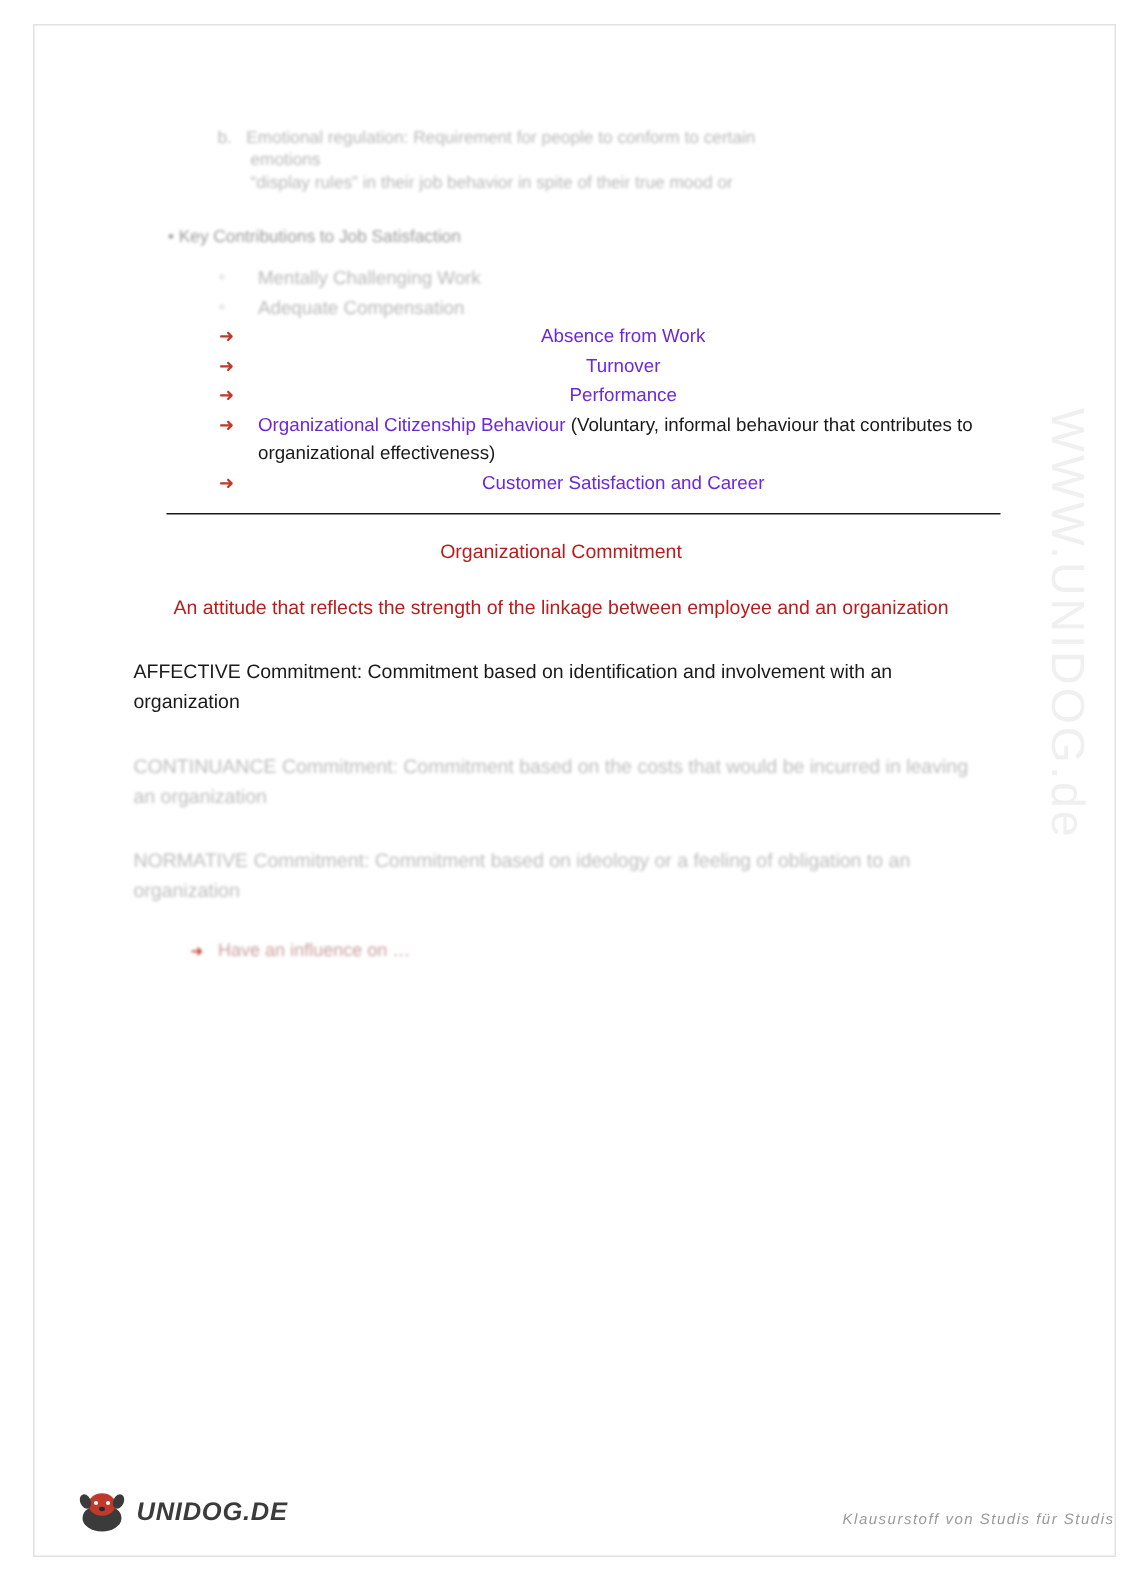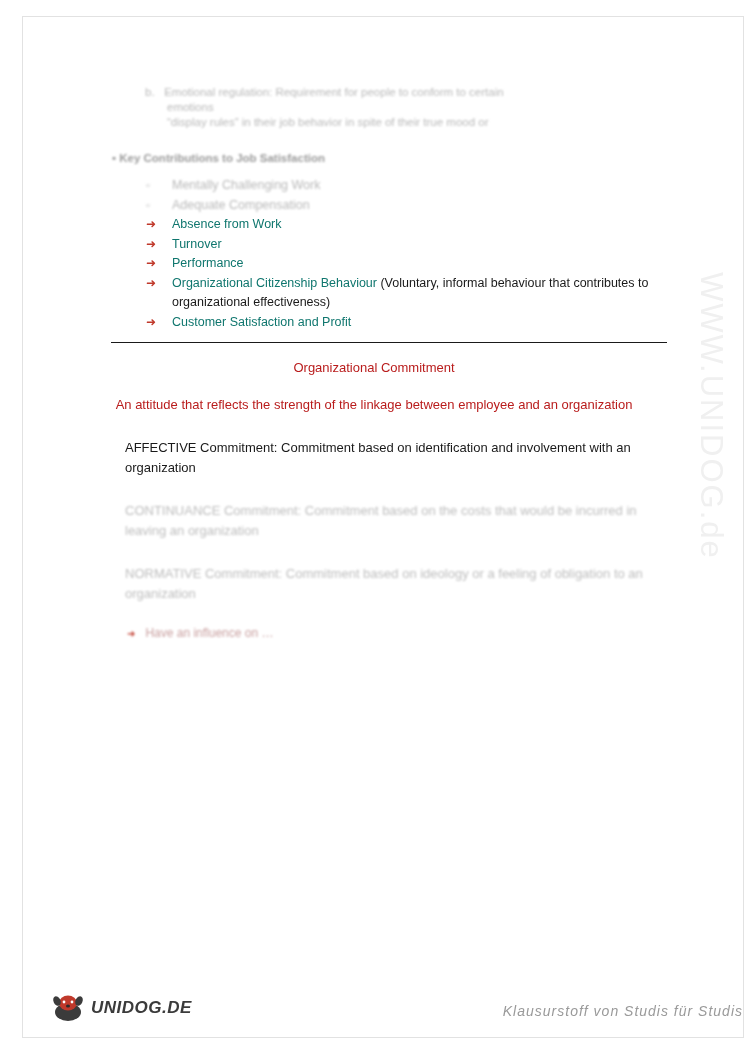--- a/index.html
+++ b/index.html
@@ -47,21 +47,21 @@
   .sub-item {
     font-size: 11.5px;
     line-height: 15px;
     margin-left: 78px;
     text-indent: -22px;
     max-width: 470px;
   }
 
   .bullet-head {
     font-size: 11.5px;
-    font-weight: bold;
+    font-weight: normal;
     margin-top: 22px;
     margin-left: 23px;
   }
 
   .list {
     margin-top: 12px;
     margin-left: 57px;
   }
   .list-row {
     font-size: 12.5px;
@@ -74,21 +74,21 @@
     flex: 0 0 26px;
     font-size: 11px;
     color: #c8c8c8;
   }
   .list-row .marker.arrow {
     color: #c0392b;
     font-size: 12px;
   }
   .list-row .txt { flex: 1; }
 
-  .red { color: #0f766e; }
+  .red { color: #6d28d9; text-align: center; }
   .black { color: #1a1a1a; }
 
   .rule {
     border: none;
     border-top: 1.6px solid #1a1a1a;
     margin: 10px 0 0 0;
     width: 556px;
     margin-left: 22px;
   }
 
@@ -104,21 +104,20 @@
     margin-top: 20px;
     line-height: 20px;
     padding: 0 18px;
   }
 
   .para {
     font-size: 13px;
     line-height: 20px;
     color: #1a1a1a;
     margin-top: 23px;
-    margin-left: 36px;
   }
   .para.blurred {
     color: #bdbdbd;
     filter: blur(1px);
   }
 
   .final-row {
     margin-top: 22px;
     margin-left: 38px;
     font-size: 12px;
@@ -166,21 +165,21 @@
     font-size: 17px;
     font-weight: bold;
     font-style: italic;
     color: #3b3b3b;
     letter-spacing: 0.5px;
   }
   .footer-right {
     position: absolute;
     right: 8px;
     bottom: 10px;
-    font-size: 14px;
+    font-size: 10px;
     font-style: italic;
     color: #9a9a9a;
     letter-spacing: 1px;
   }
   .dog {
     width: 34px;
     height: 30px;
     margin-right: 6px;
     position: relative;
   }
@@ -236,21 +235,21 @@
         <span class="txt red">Performance</span>
       </div>
 
       <div class="list-row">
         <span class="marker arrow">➜</span>
         <span class="txt"><span class="red">Organizational Citizenship Behaviour</span><span class="black"> (Voluntary, informal behaviour that contributes to organizational effectiveness)</span></span>
       </div>
 
       <div class="list-row">
         <span class="marker arrow">➜</span>
-        <span class="txt red">Customer Satisfaction and Profit</span>
+        <span class="txt red">Customer Satisfaction and Career</span>
       </div>
 
     </div>
 
     <hr class="rule">
 
     <div class="center h-title">Organizational Commitment</div>
 
     <div class="center intro">An attitude that reflects the strength of the linkage between employee and an organization</div>
 

